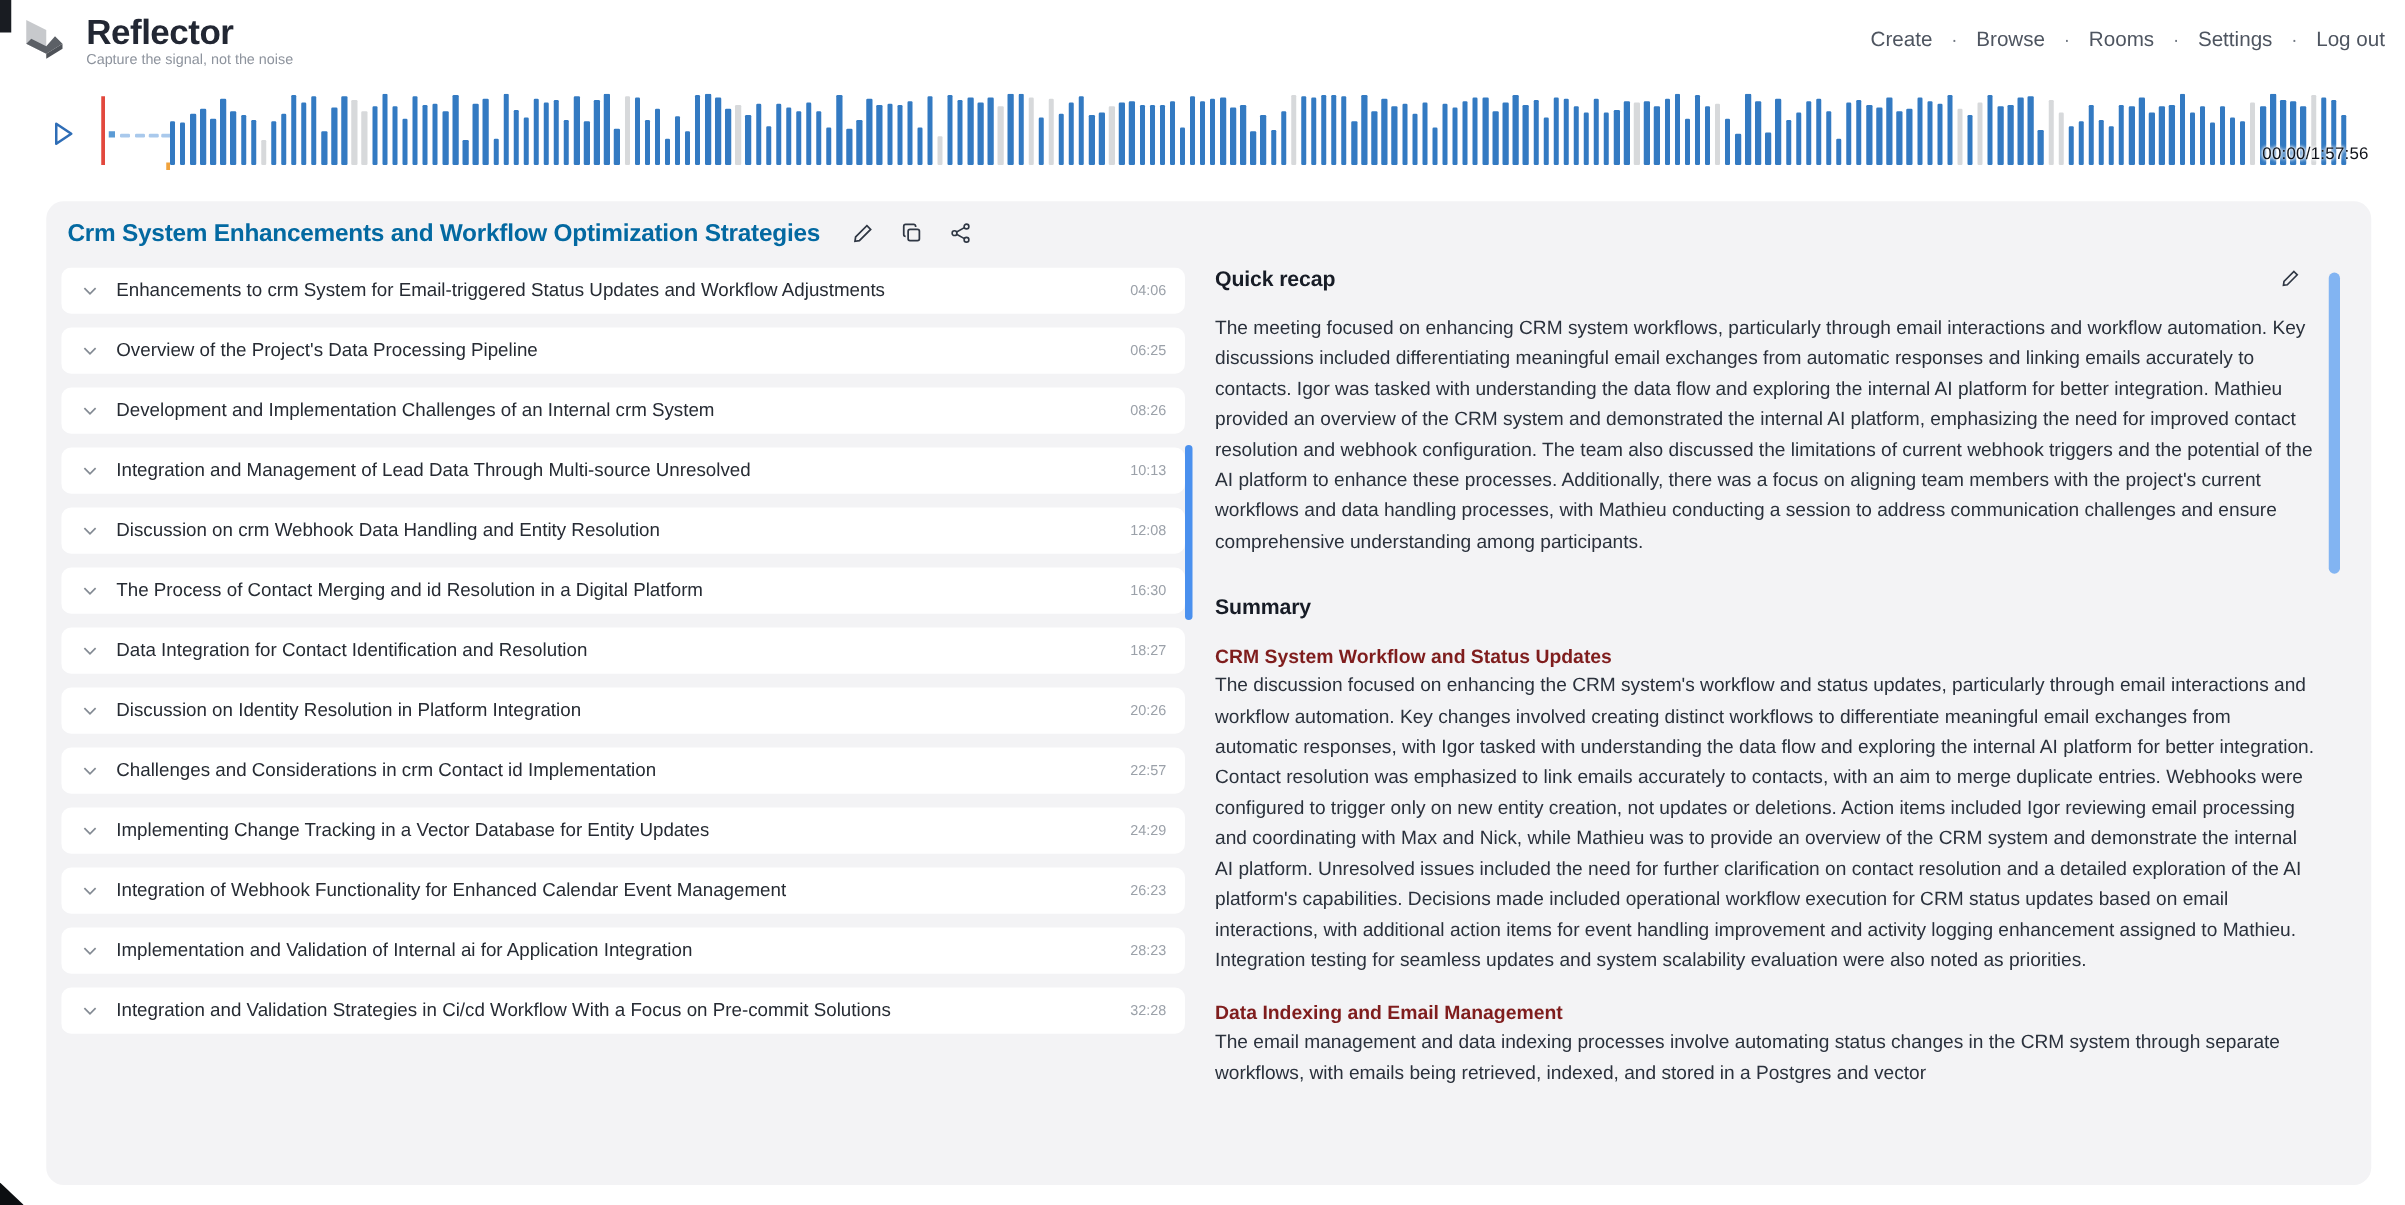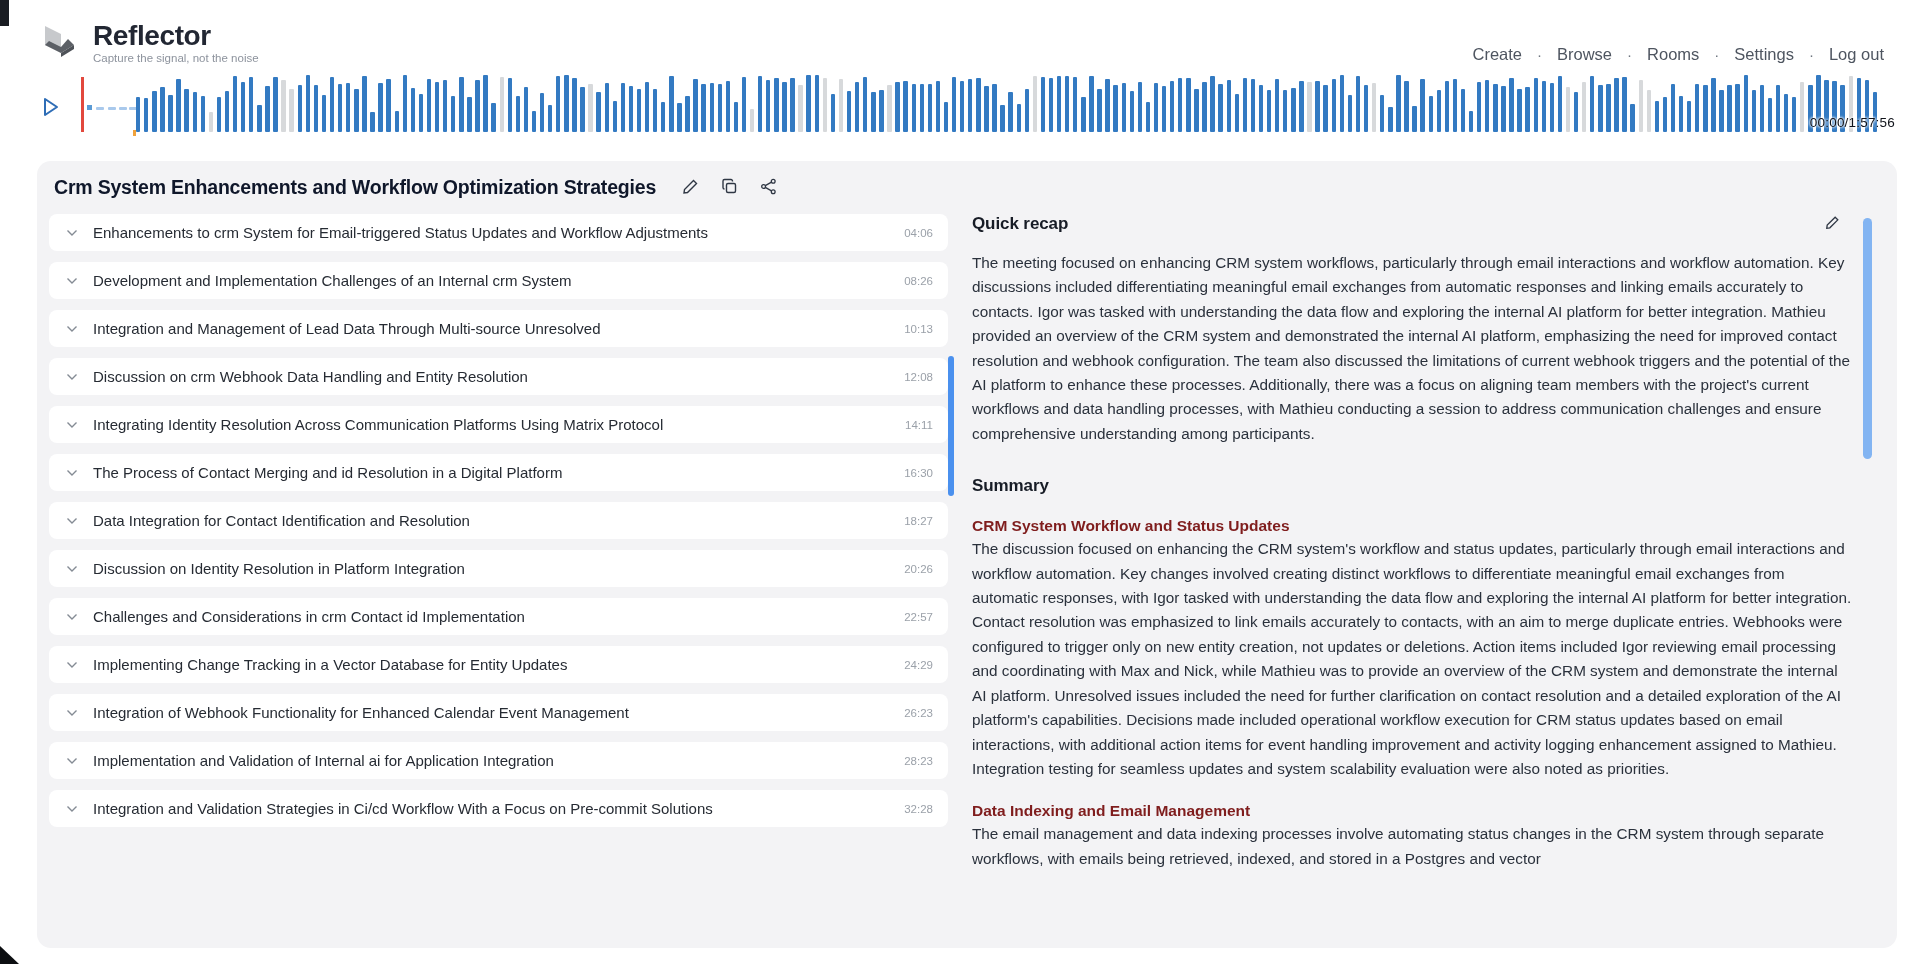--- a/index.html
+++ b/index.html
@@ -4,21 +4,21 @@
 <style>
   * { box-sizing: border-box; }
   html,body { margin:0; padding:0; }
   body {
     width:1924px; height:964px; position:relative; overflow:hidden;
     background:#ffffff; font-family:"Liberation Sans", sans-serif;
   }
 
   
   .app-header { position:absolute; left:0; top:0; right:0; height:64px;
-    display:flex; align-items:flex-end; padding:0 40px; }
+    display:flex; align-items:center; padding:0 16px; }
   .logo-icon { width:38px; height:44px; flex:0 0 auto; }
   .brand-text { margin-left:15px; }
   .app-title { font-size:28px; font-weight:bold; color:#222733; margin:0; letter-spacing:-0.4px; line-height:30px; }
   .tagline { font-size:11.5px; color:#8d939d; margin-top:1px; }
   .main-nav { margin-left:auto; display:flex; align-items:center; gap:15px;
     font-size:16.5px; color:#4e5560; }
   .nav-item { cursor:pointer; }
   .nav-dot { color:#6f7680; font-size:15px; }
 
   
@@ -32,21 +32,21 @@
   .bar { flex:0 0 4.4px; margin-right:3.7px; border-radius:1px; }
   .time-display { position:absolute; right:29px; top:41px; font-size:13.5px; color:#10131a;
     text-shadow:0 0 3px #fff, 0 0 3px #fff, 0 0 3px #fff; letter-spacing:0.2px; }
   .orange-tick { position:absolute; left:133px; top:56px; width:3px; height:6px; background:#f0a23c; }
 
   
   .card { position:absolute; left:37px; top:161px; width:1860px; height:787px;
     background:#f3f3f5; border-radius:14px; }
 
   .title-row { position:absolute; left:17px; top:15px; display:flex; align-items:center; }
-  .meeting-title { font-size:19.5px; font-weight:bold; color:#0f172a; margin:0; letter-spacing:-0.2px; }
+  .meeting-title { font-size:19.5px; font-weight:bold; color:#0369a1; margin:0; letter-spacing:-0.2px; }
   .title-icons { display:flex; align-items:center; gap:22px; margin-left:26px; }
   .icon-btn { background:none; border:none; padding:0; cursor:pointer; display:flex; }
 
   
   .topics { position:absolute; left:12px; top:53px; width:899px; height:701px; overflow:hidden; }
   .topic-row { height:37px; margin-bottom:11px; background:#ffffff; border-radius:8px;
     display:flex; align-items:center; cursor:pointer; }
   .chev { margin-left:17px; display:flex; flex:0 0 auto; }
   .topic-title { margin-left:15px; font-size:15px; color:#262b33; white-space:nowrap; overflow:hidden; }
   .topic-time { margin-left:auto; margin-right:15px; font-size:11.5px; color:#9ba1a9; flex:0 0 auto; }
@@ -377,49 +377,49 @@
         </span>
         <span class="topic-title">Enhancements to crm System for Email-triggered Status Updates and Workflow Adjustments</span>
         <span class="topic-time">04:06</span>
       </div>
       <div class="topic-row">
         <span class="chev">
           <svg width="12" height="8" viewBox="0 0 12 8" fill="none" stroke="#848b94" stroke-width="1.4">
             <path d="M1.5 1.5 L6 6 L10.5 1.5"></path>
           </svg>
         </span>
+        <span class="topic-title">Overview of the Project's Data Processing Pipeline</span>
+        <span class="topic-time">06:25</span>
+      </div>
+      <div class="topic-row">
+        <span class="chev">
+          <svg width="12" height="8" viewBox="0 0 12 8" fill="none" stroke="#848b94" stroke-width="1.4">
+            <path d="M1.5 1.5 L6 6 L10.5 1.5"></path>
+          </svg>
+        </span>
         <span class="topic-title">Development and Implementation Challenges of an Internal crm System</span>
         <span class="topic-time">08:26</span>
       </div>
       <div class="topic-row">
         <span class="chev">
           <svg width="12" height="8" viewBox="0 0 12 8" fill="none" stroke="#848b94" stroke-width="1.4">
             <path d="M1.5 1.5 L6 6 L10.5 1.5"></path>
           </svg>
         </span>
         <span class="topic-title">Integration and Management of Lead Data Through Multi-source Unresolved</span>
         <span class="topic-time">10:13</span>
       </div>
       <div class="topic-row">
         <span class="chev">
           <svg width="12" height="8" viewBox="0 0 12 8" fill="none" stroke="#848b94" stroke-width="1.4">
             <path d="M1.5 1.5 L6 6 L10.5 1.5"></path>
           </svg>
         </span>
         <span class="topic-title">Discussion on crm Webhook Data Handling and Entity Resolution</span>
         <span class="topic-time">12:08</span>
-      </div>
-      <div class="topic-row">
-        <span class="chev">
-          <svg width="12" height="8" viewBox="0 0 12 8" fill="none" stroke="#848b94" stroke-width="1.4">
-            <path d="M1.5 1.5 L6 6 L10.5 1.5"></path>
-          </svg>
-        </span>
-        <span class="topic-title">Integrating Identity Resolution Across Communication Platforms Using Matrix Protocol</span>
-        <span class="topic-time">14:11</span>
       </div>
       <div class="topic-row">
         <span class="chev">
           <svg width="12" height="8" viewBox="0 0 12 8" fill="none" stroke="#848b94" stroke-width="1.4">
             <path d="M1.5 1.5 L6 6 L10.5 1.5"></path>
           </svg>
         </span>
         <span class="topic-title">The Process of Contact Merging and id Resolution in a Digital Platform</span>
         <span class="topic-time">16:30</span>
       </div>

